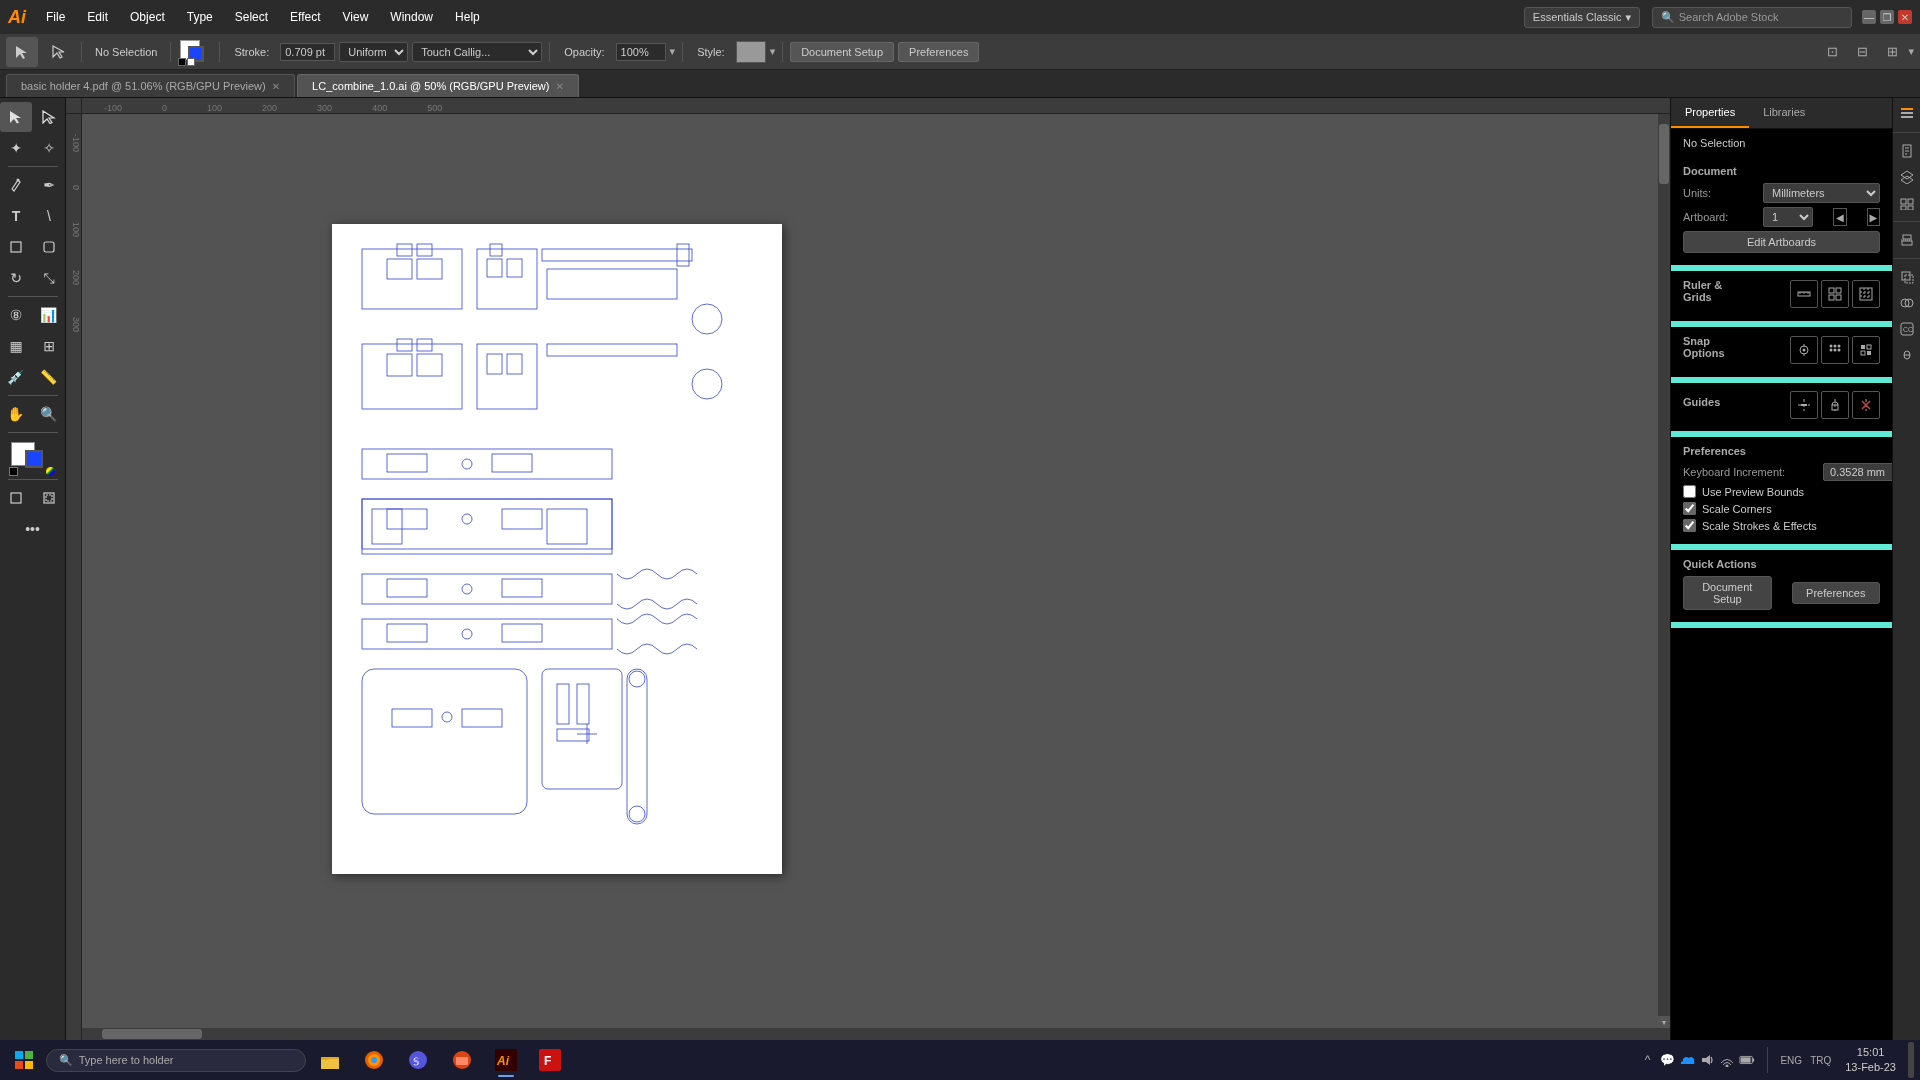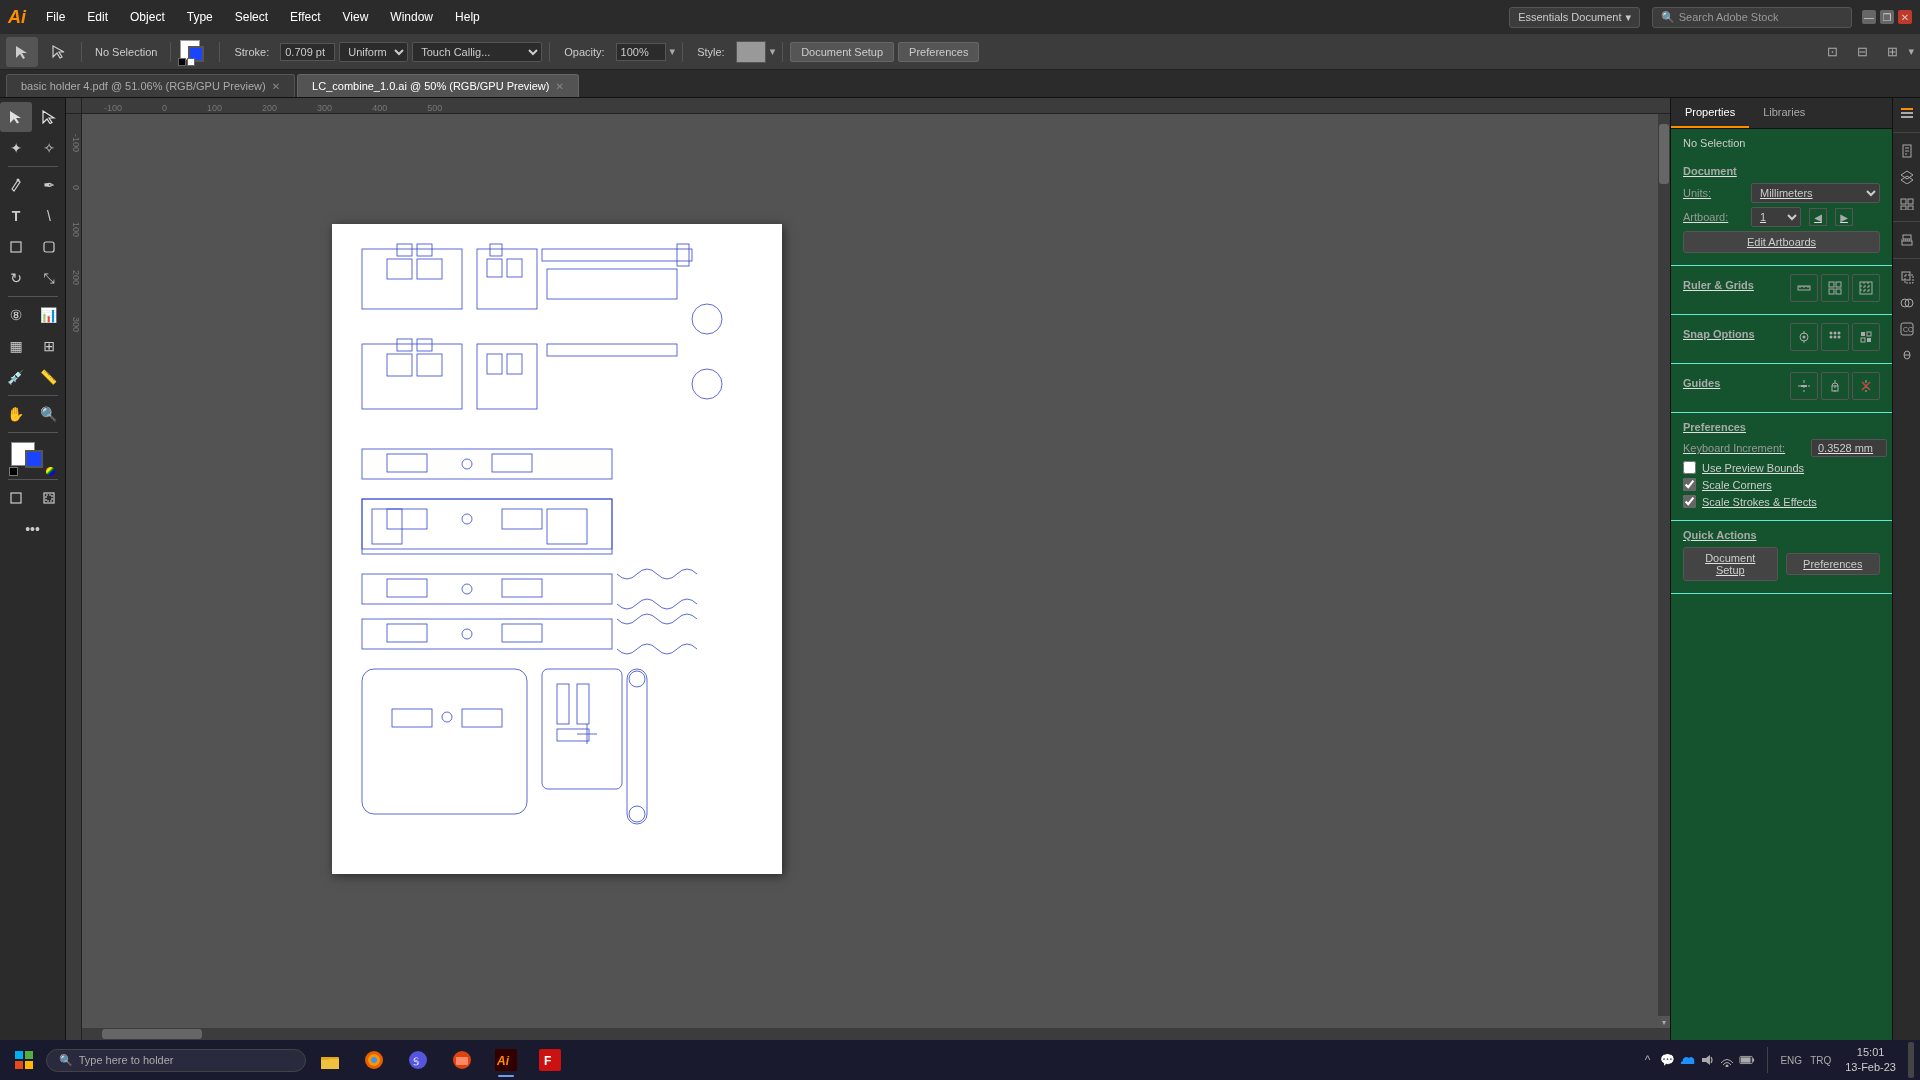--- a/index.html
+++ b/index.html
@@ -268,21 +268,21 @@
       width: 100px;
       background: #666;
       border-radius: 3px;
       margin: 1px;
       margin-left: 20px;
     }
 
     
     #right-panel {
       width: 222px;
-      background: #14532d;
+      background: #000000;
       border-left: 1px solid #111;
       display: flex;
       flex-direction: column;
     }
 
     
     #panel-icons {
       width: 28px;
       background: #2b2b2b;
       display: flex;
@@ -324,33 +324,32 @@
       cursor: pointer;
       border-bottom: 2px solid transparent;
     }
     .panel-tab.active {
       color: #fff;
       border-bottom: 2px solid #ff8c00;
     }
 
     .panel-section {
       padding: 8px 12px;
-      border-bottom: 1px solid #5eead4;
-      text-decoration: underline;
+      border-bottom: 6px solid #5eead4;
     }
     .panel-section-title {
       font-size: 11px;
       color: #aaa;
       margin-bottom: 6px;
       font-weight: bold;
     }
     .panel-row {
       display: flex;
       align-items: center;
-      gap: 8px;
+      gap: 20px;
       margin-bottom: 4px;
       font-size: 11px;
       color: #ccc;
     }
     .panel-label {
       color: #999;
       font-size: 11px;
       min-width: 60px;
     }
     .panel-select {
@@ -600,21 +599,21 @@
   <span class="menu-item">Type</span>
   <span class="menu-item">Select</span>
   <span class="menu-item">Effect</span>
   <span class="menu-item">View</span>
   <span class="menu-item">Window</span>
   <span class="menu-item">Help</span>
 
   <div class="menu-spacer"></div>
 
   <div class="workspace-selector">
-    <span>Essentials Document</span>
+    <span>Essentials Classic</span>
     <span>▾</span>
   </div>
 
   <div style="width: 8px;"></div>
 
   <div class="search-stock">
     <span>🔍</span>
     <span>Search Adobe Stock</span>
   </div>
 

